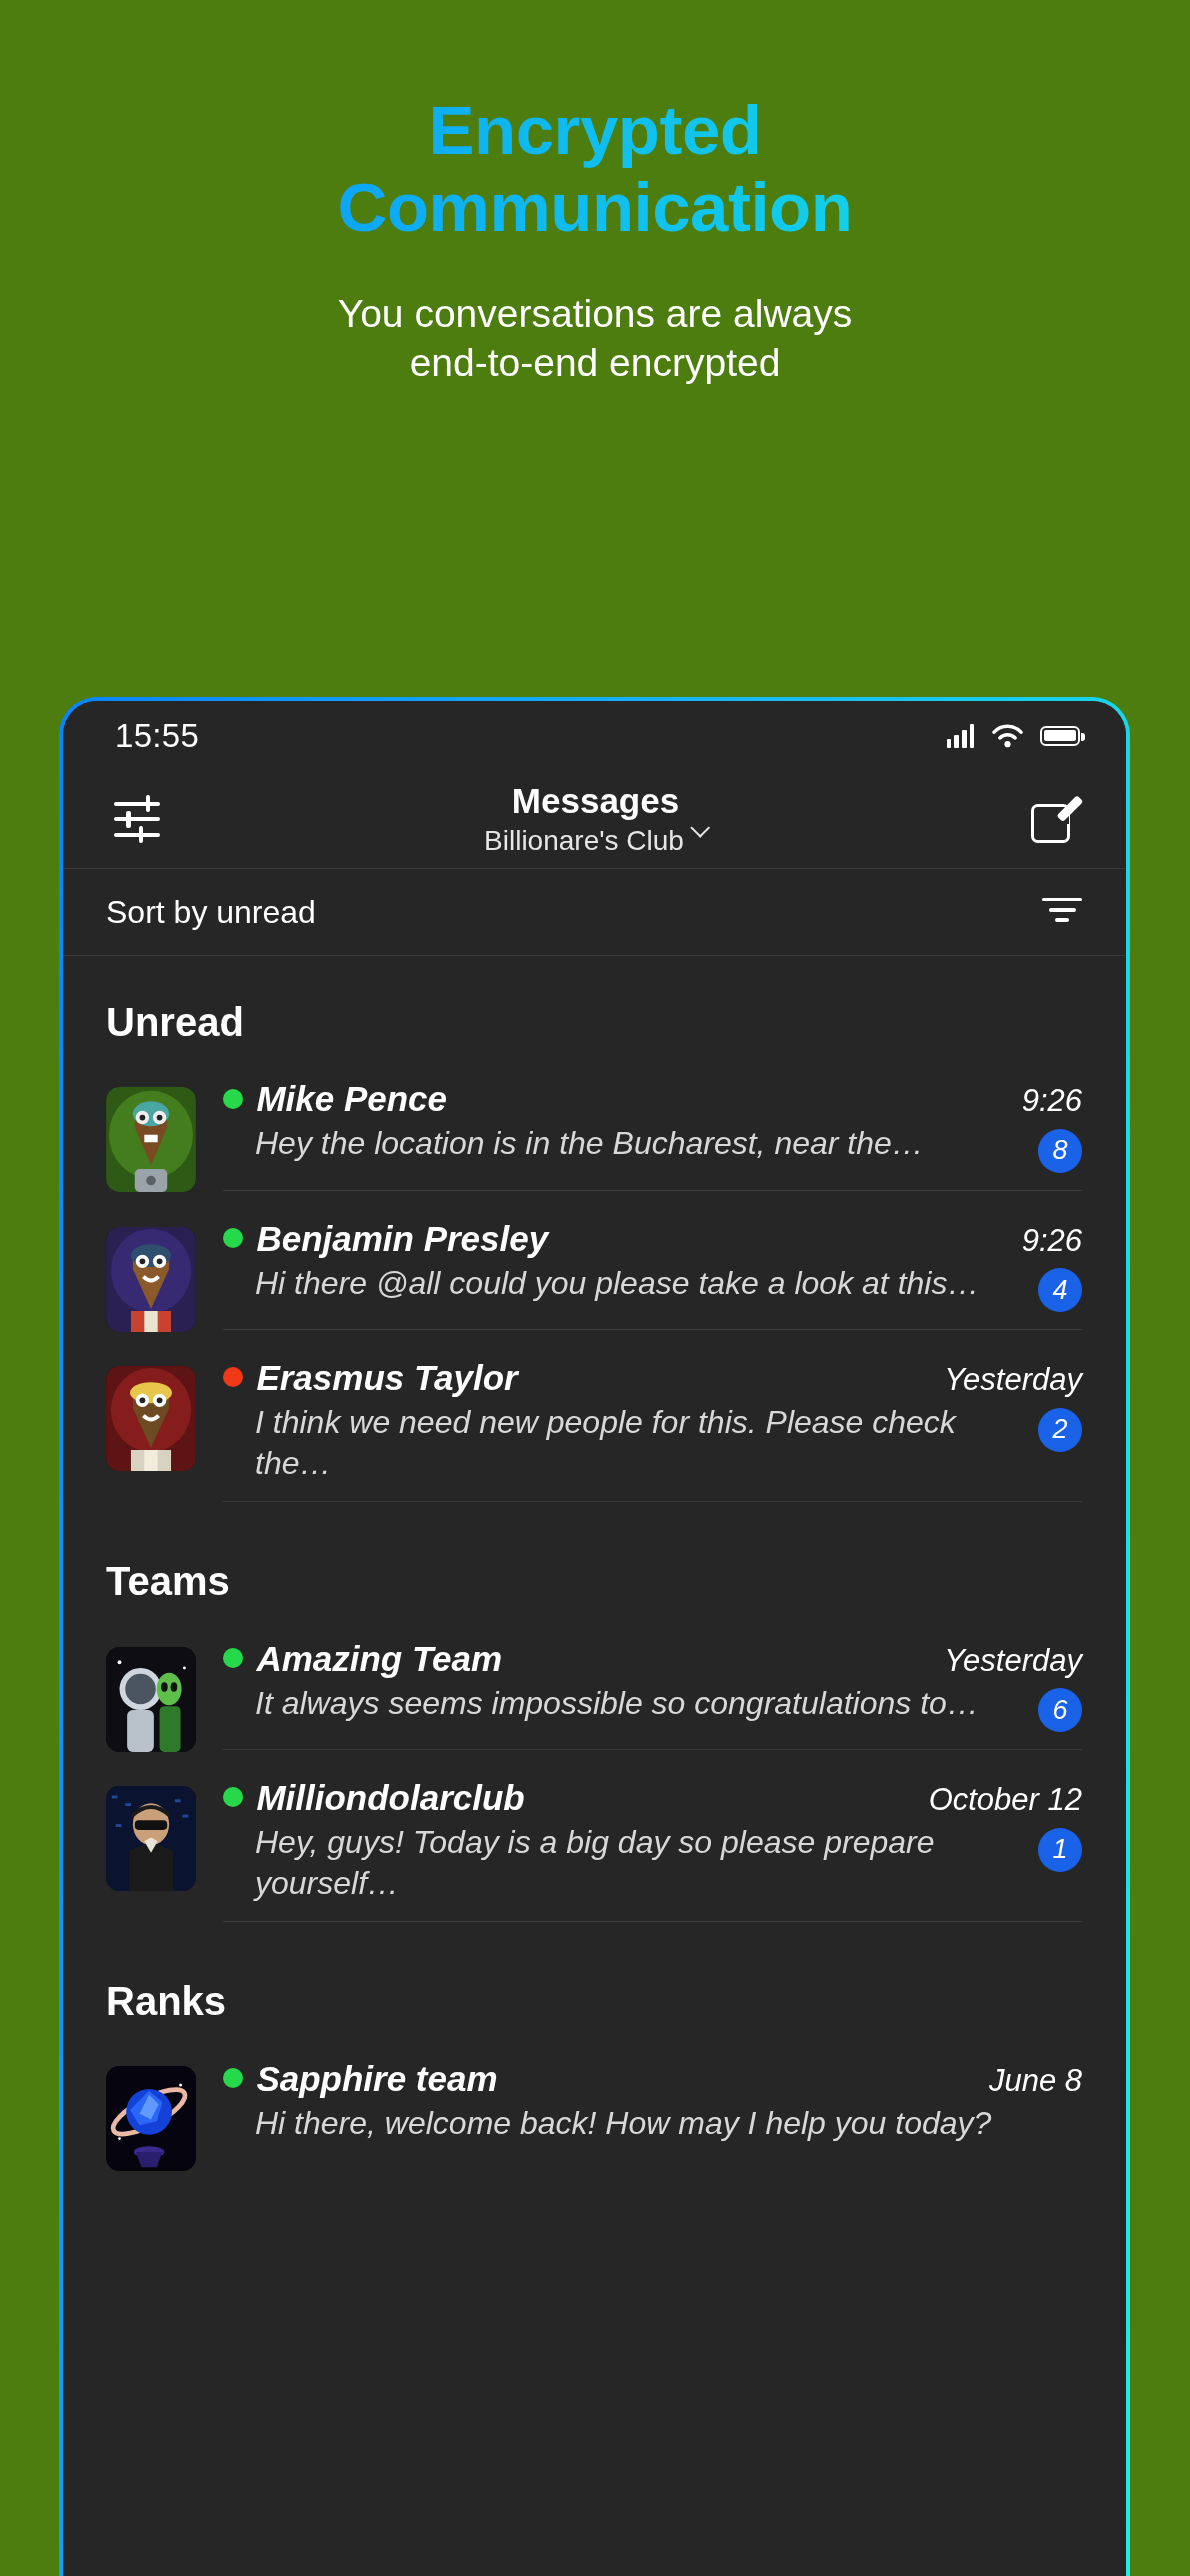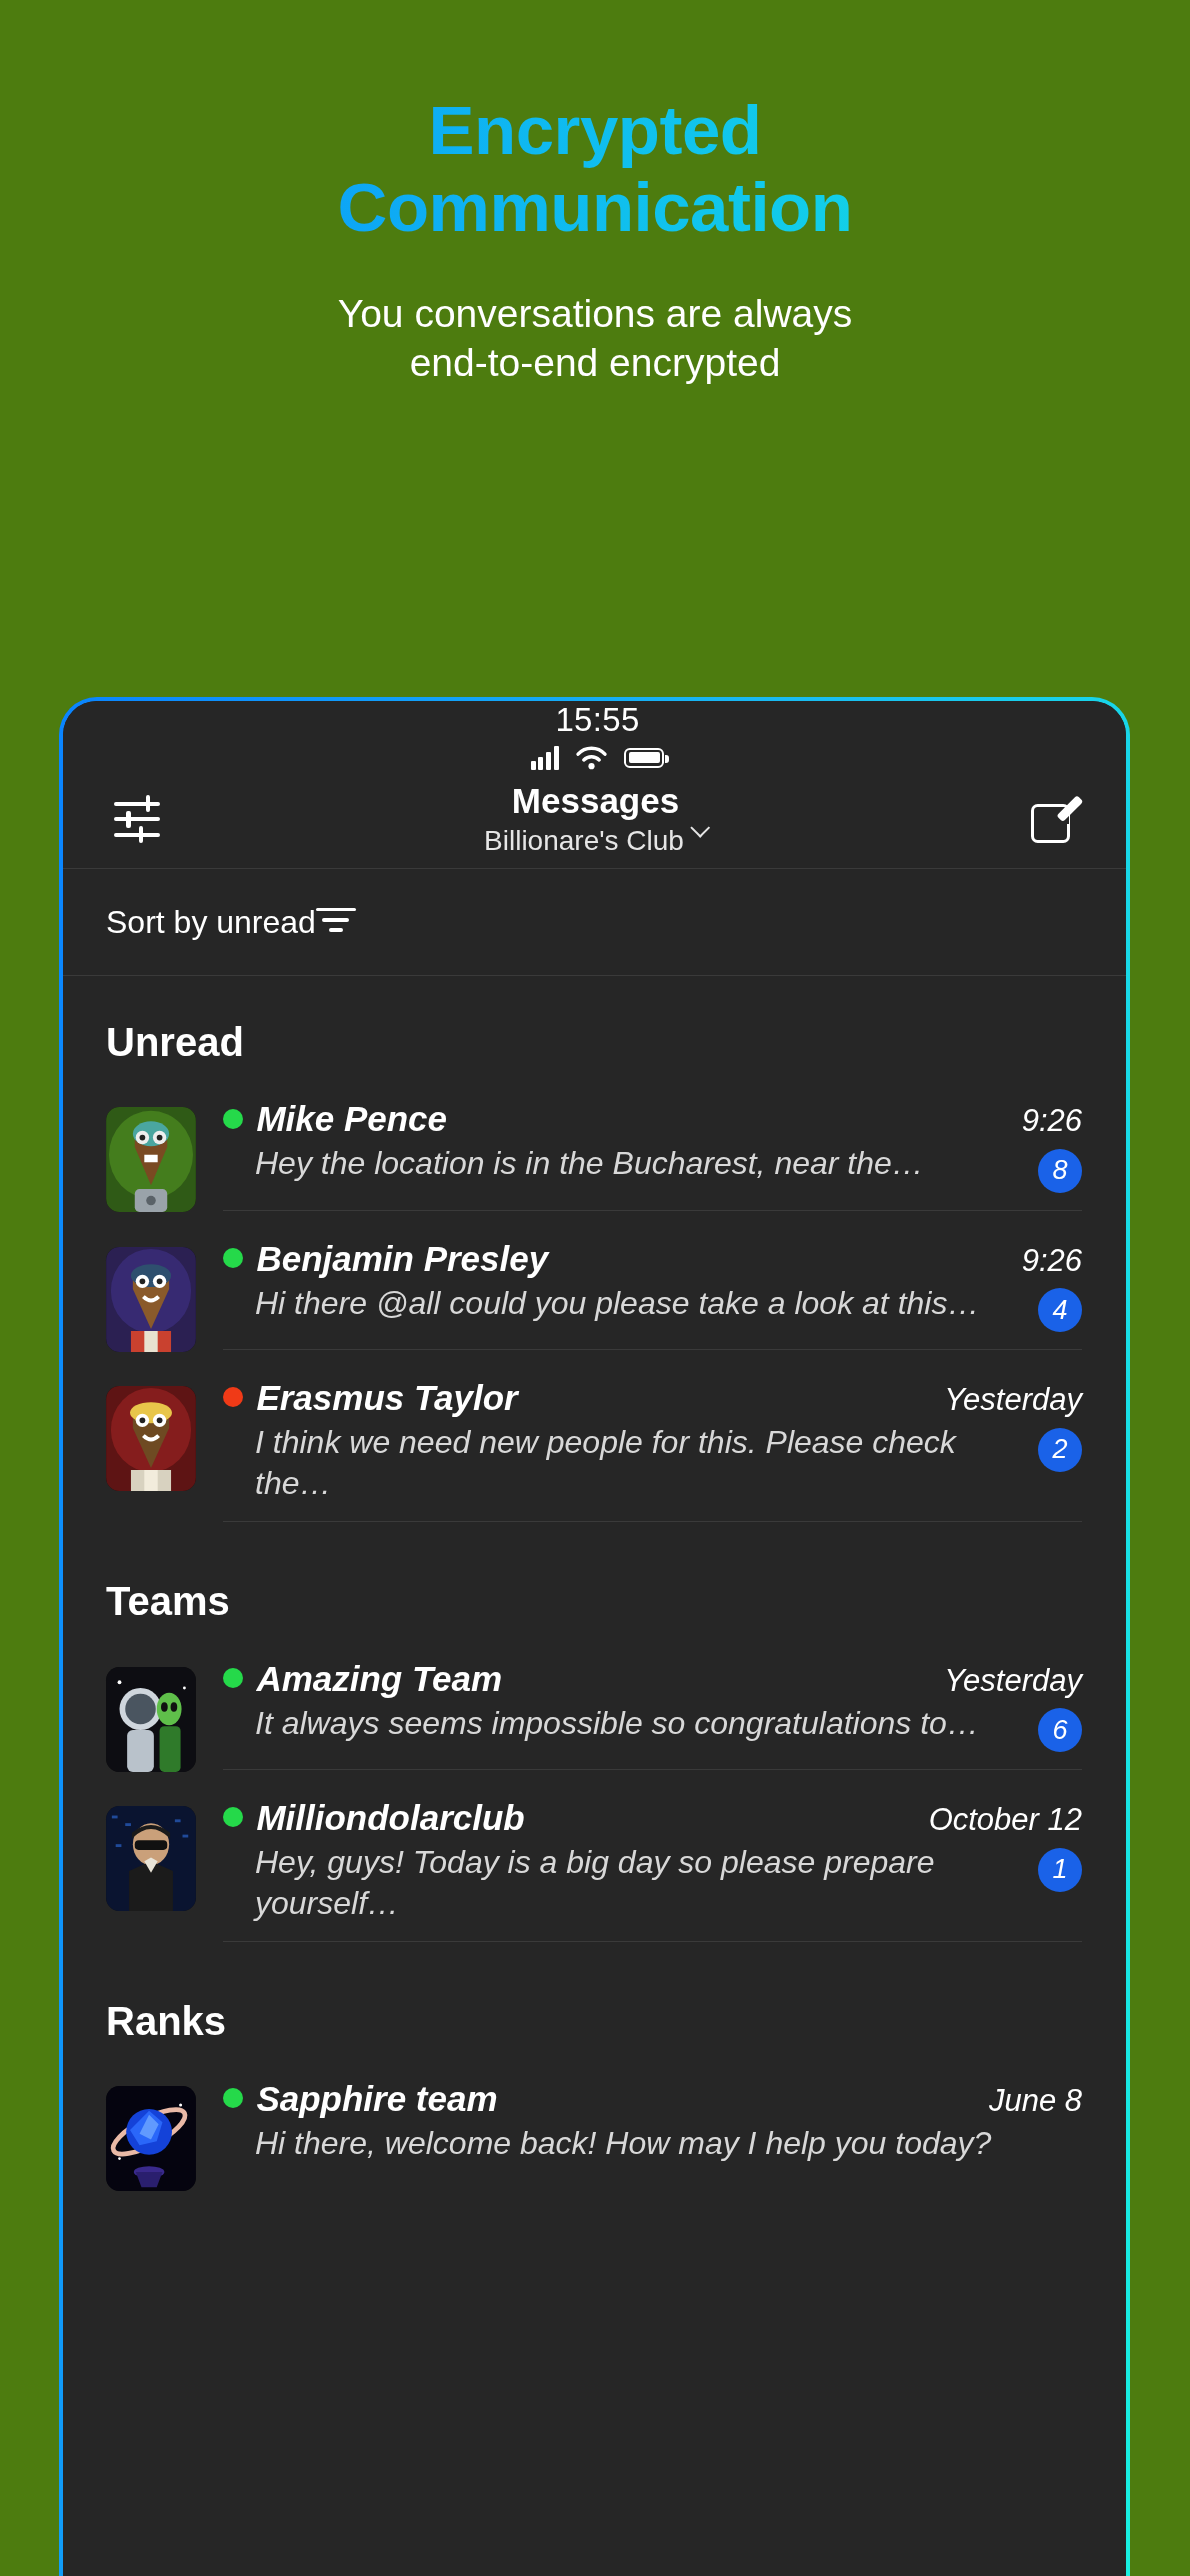--- a/index.html
+++ b/index.html
@@ -35,21 +35,21 @@
     background:
       linear-gradient(#262626,#262626) padding-box,
       linear-gradient(100deg,#0a84ff 0%, #19b9f2 50%, #18f0e0 100%) border-box;
     overflow:hidden;
   }
   .screen { width:100%; height:100%; background:#262626; position:relative; overflow:hidden; }
 
   
   .statusbar {
     height:69px; display:flex; align-items:center;
-    justify-content:space-between; padding:0 46px 0 52px;flex-direction:column;
+    justify-content:space-between; padding:0 46px 0 52px;
   }
   .clock { color:#fff; font-size:33px; letter-spacing:0.3px; }
   .status-icons { display:flex; align-items:center; gap:16.3px; }
 
   .sig { display:flex; align-items:flex-end; gap:2.9px; height:25px; }
   .sig i { display:block; width:4.8px; background:#fff; border-radius:1px; }
   .sig i:nth-child(1){ height:8.6px; }
   .sig i:nth-child(2){ height:13.4px; }
   .sig i:nth-child(3){ height:18px; }
   .sig i:nth-child(4){ height:24px; }
@@ -99,21 +99,21 @@
     background:#fff; border-radius:2.9px; transform:rotate(-45deg);
     transform-origin:100% 50%;
   }
   .compose .pencover{
     position:absolute; right:9.6px; top:13.4px; width:15.3px; height:15.3px;
     background:#262626;
   }
 
   
   .sortbar {
-    height:108px; display:flex; align-items:center; 
+    height:88px; display:flex; align-items:center; justify-content:space-between;
     padding:0 44px 0 43px;
     border-top:1.4px solid #3a3a3a; border-bottom:1.4px solid #3a3a3a;
   }
   .sort-label { color:#fff; font-size:32px; }
   .sorticon { width:40px; height:29px; display:flex; flex-direction:column; align-items:center; gap:6.7px; }
   .sorticon span { display:block; height:3.8px; background:#fff; border-radius:1.9px; }
   .sorticon span:nth-child(1){ width:40px; }
   .sorticon span:nth-child(2){ width:27px; }
   .sorticon span:nth-child(3){ width:14.4px; }
 

